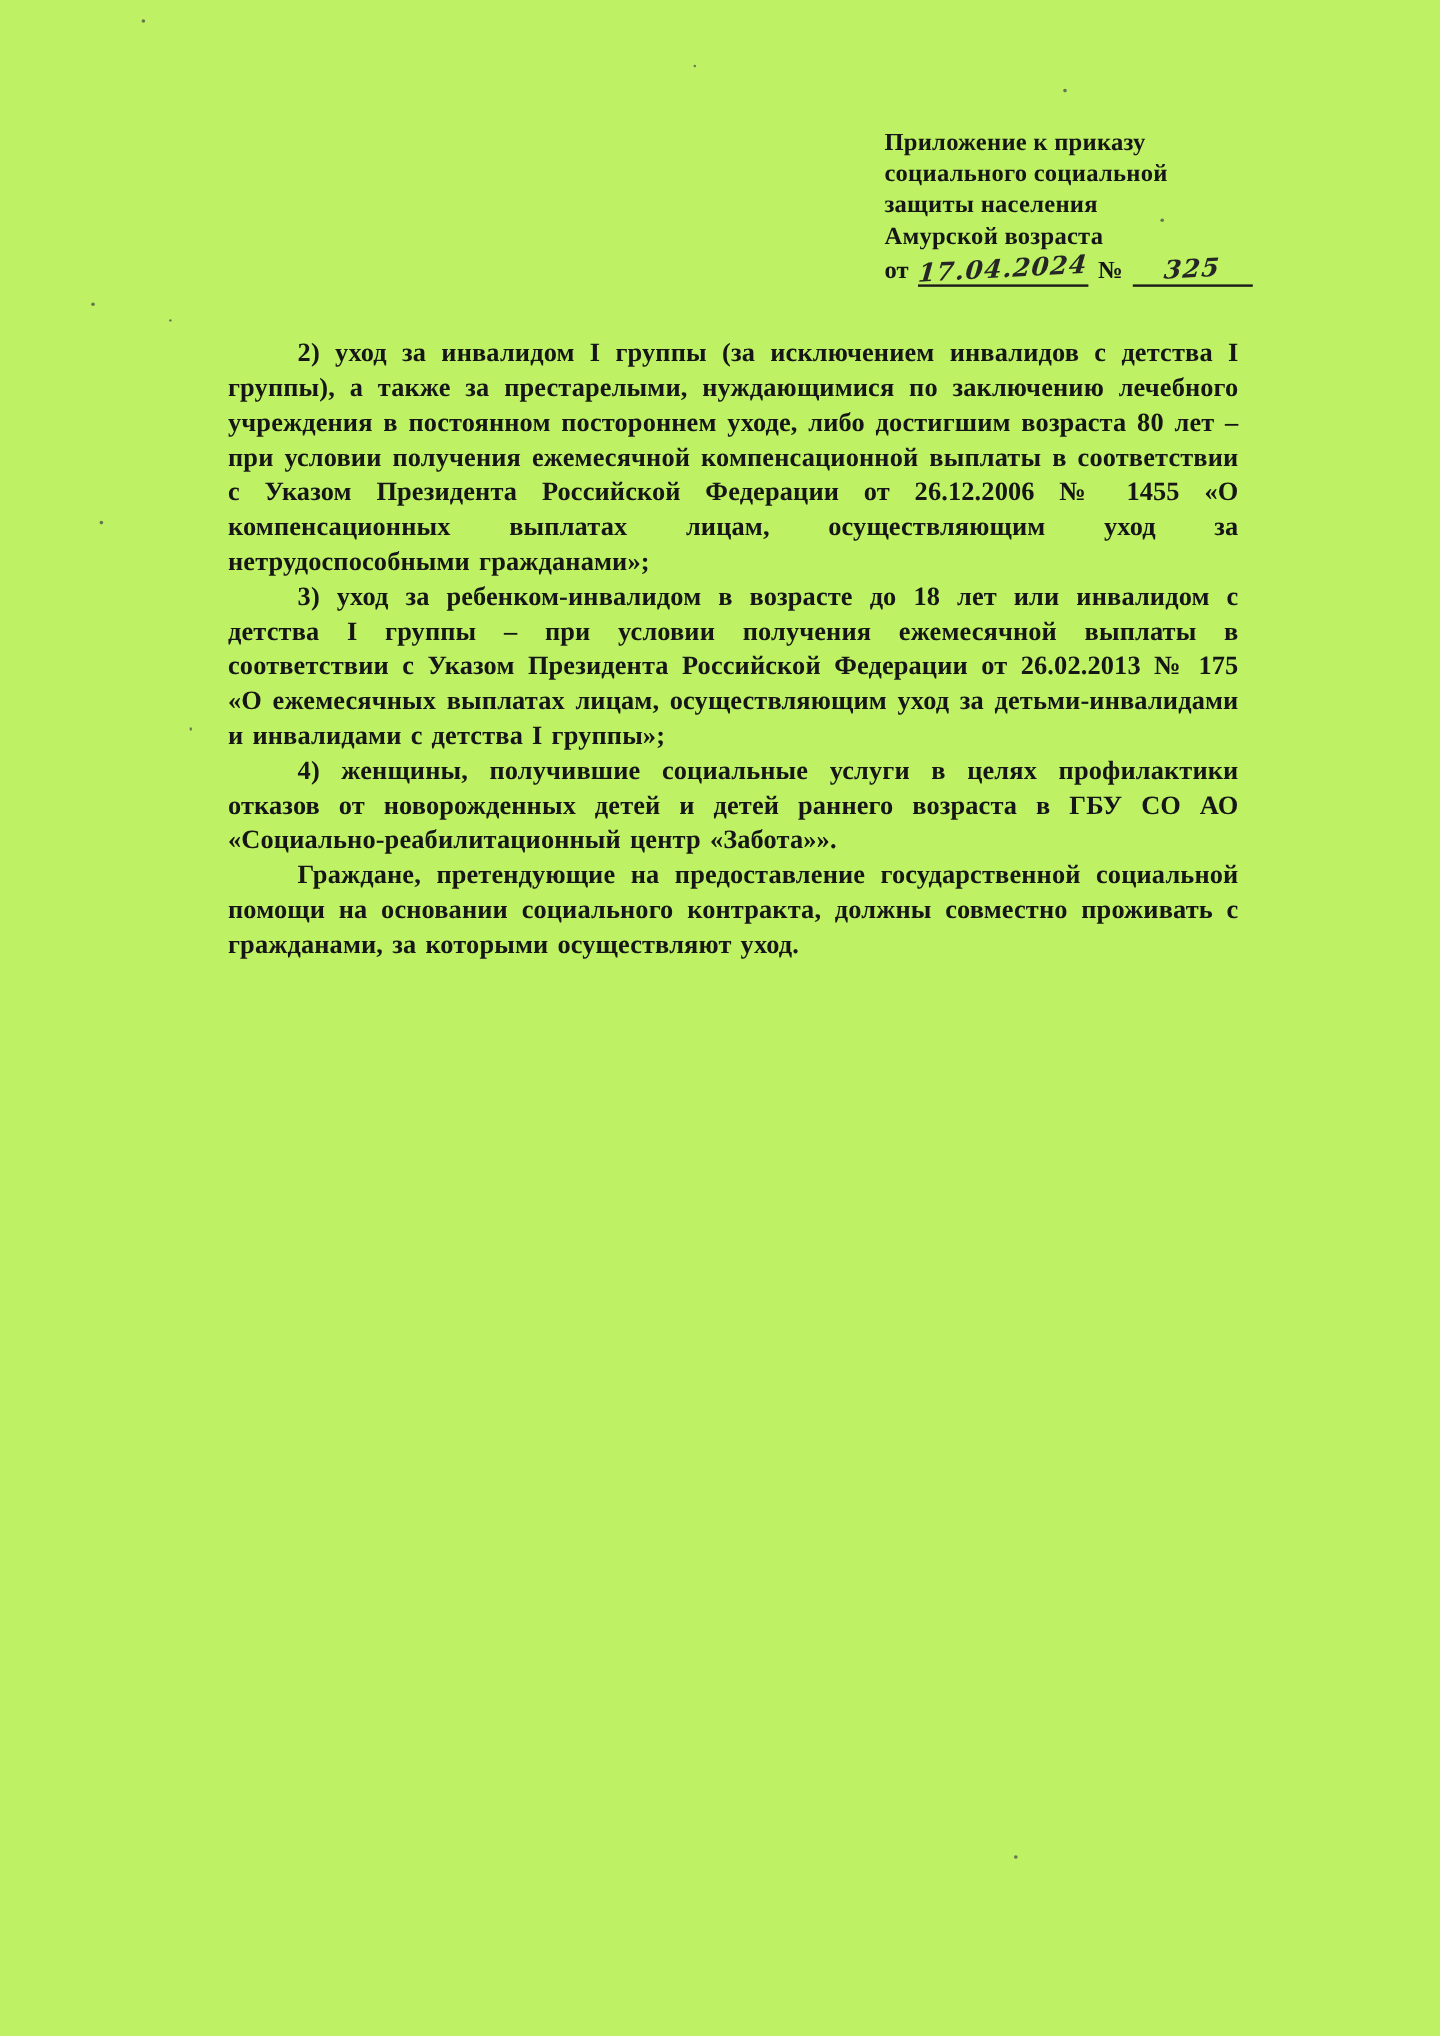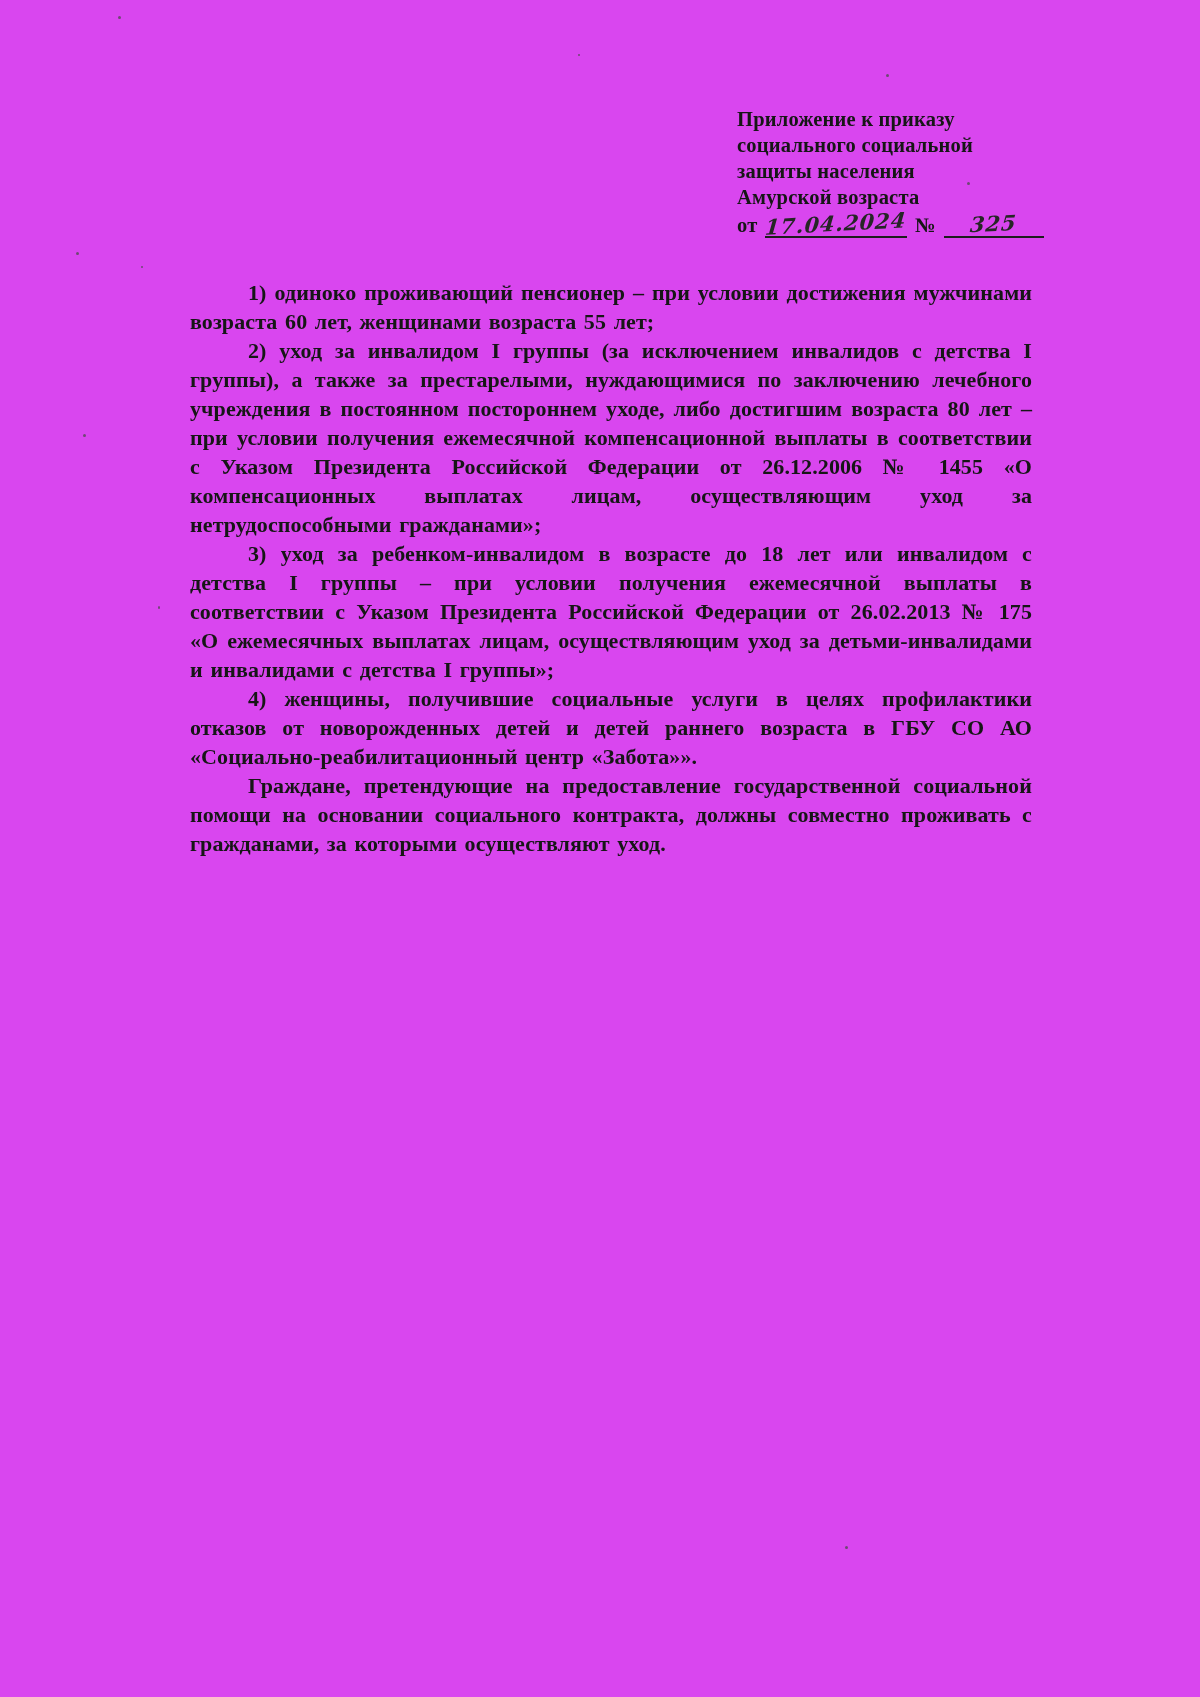--- a/index.html
+++ b/index.html
@@ -5,21 +5,21 @@
   html, body {
     margin: 0;
     padding: 0;
     background: #e8e8e8;
   }
   .page {
     position: relative;
     width: 1200px;
     height: 1697px;
     margin: 0 auto;
-    background: #d946ef;
+    background: #bef264;
     color: #161616;
     font-family: "Liberation Serif", "DejaVu Serif", serif;
     overflow: hidden;
     box-sizing: border-box;
   }
   
   .scan-dot {
     position: absolute;
     border-radius: 50%;
     background: #4a4a4a;
@@ -105,20 +105,19 @@
     <div class="date-line">
       <span>от</span>
       <span class="hw-slot date"><i class="hw">17.04.2024</i></span>
       <span>№</span>
       <span class="hw-slot num"><i class="hw">325</i></span>
     </div>
   </div>
 
 
   <div class="doc-body">
-    <p>1) одиноко проживающий пенсионер – при условии достижения мужчинами возраста 60 лет, женщинами возраста 55 лет;</p>
     <p>2) уход за инвалидом I группы (за исключением инвалидов с детства I группы), а также за престарелыми, нуждающимися по заключению лечебного учреждения в постоянном постороннем уходе, либо достигшим возраста 80 лет – при условии получения ежемесячной компенсационной выплаты в соответствии с Указом Президента Российской Федерации от 26.12.2006 № 1455 «О компенсационных выплатах лицам, осуществляющим уход за нетрудоспособными гражданами»;</p>
     <p>3) уход за ребенком-инвалидом в возрасте до 18 лет или инвалидом с детства I группы – при условии получения ежемесячной выплаты в соответствии с Указом Президента Российской Федерации от 26.02.2013 № 175 «О ежемесячных выплатах лицам, осуществляющим уход за детьми-инвалидами и инвалидами с детства I группы»;</p>
     <p>4) женщины, получившие социальные услуги в целях профилактики отказов от новорожденных детей и детей раннего возраста в ГБУ СО АО «Социально-реабилитационный центр «Забота»».</p>
     <p>Граждане, претендующие на предоставление государственной социальной помощи на основании социального контракта, должны совместно проживать с гражданами, за которыми осуществляют уход.</p>
   </div>
 
 </div>
 
 </body></html>

